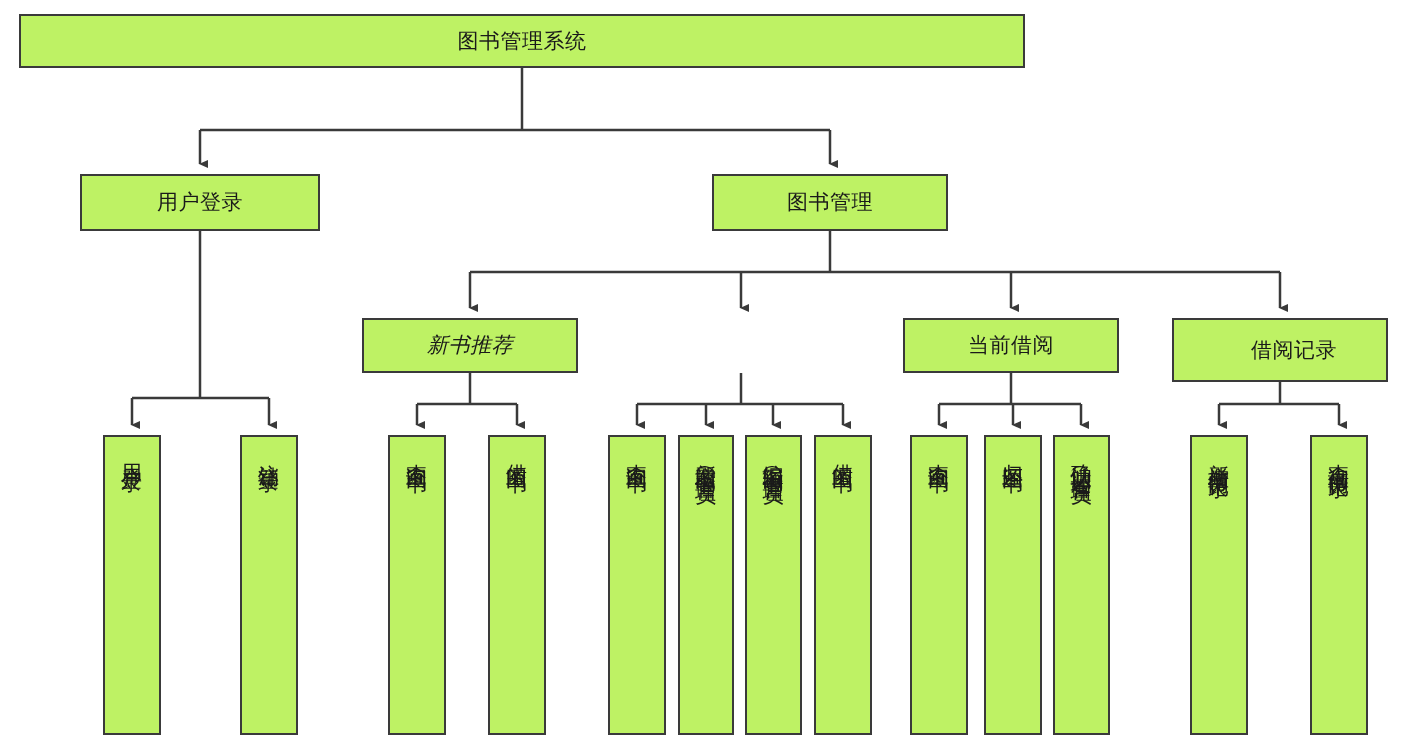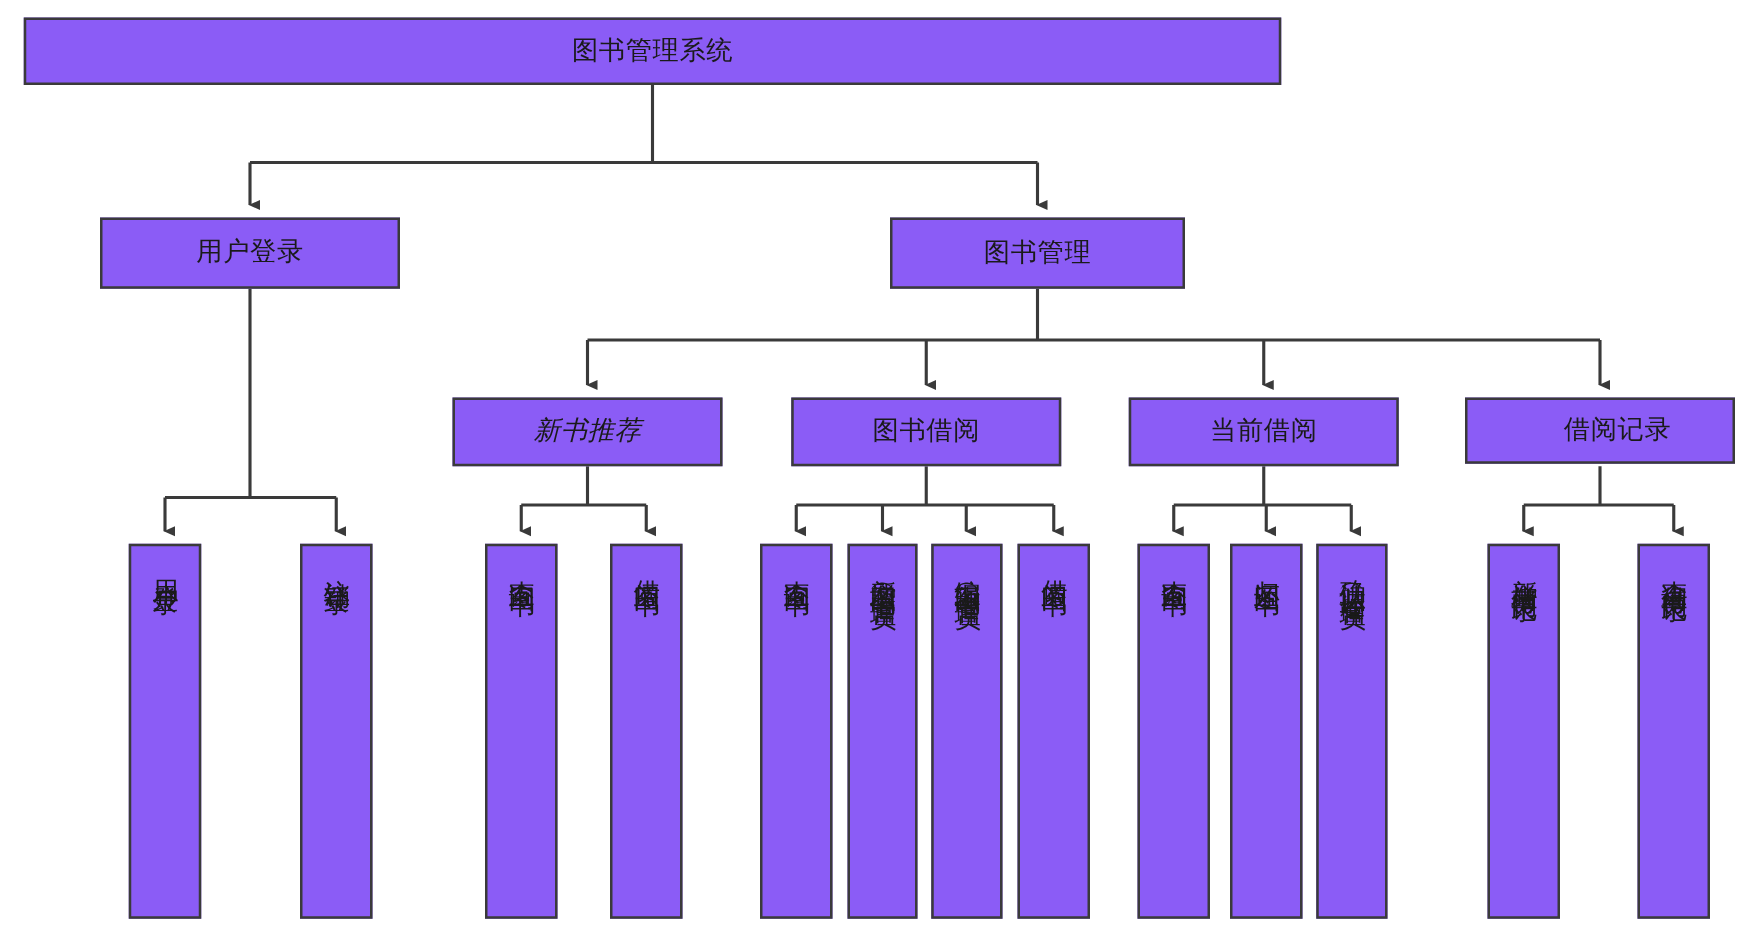--- a/index.html
+++ b/index.html
@@ -20,21 +20,21 @@
   #wires {
     position: absolute;
     left: 0;
     top: 0;
     width: 1405px;
     height: 747px;
   }
   .node {
     position: absolute;
     box-sizing: border-box;
-    background: #8b5cf6;
+    background: #bef264;
     border: 2.5px solid #3a3a3a;
     display: flex;
     align-items: center;
     justify-content: center;
     color: #1a1a1a;
   }
   .node .label {
     display: block;
     text-align: center;
     line-height: 1.18;
@@ -118,34 +118,31 @@
     </g>
   </svg>
 
   <div class="node horiz" style="left:19px; top:14px; width:1006px; height:54px;">
     <span class="label">图书管理系统</span>
   </div>
 
   <div class="node horiz" style="left:80px; top:174px; width:240px; height:57px;">
     <span class="label">用户登录</span>
   </div>
-  <div class="node horiz" style="left:712px; top:174px; width:236px; height:57px;font-family:Liberation Serif, serif;">
+  <div class="node horiz" style="left:712px; top:174px; width:236px; height:57px;">
     <span class="label">图书管理</span>
   </div>
 
   <div class="node horiz" style="left:362px; top:318px; width:216px; height:55px;font-style:italic;">
     <span class="label">新书推荐</span>
   </div>
-  <div class="node horiz" style="left:633px; top:318px; width:216px; height:55px;">
-    <span class="label">图书借阅</span>
-  </div>
   <div class="node horiz" style="left:903px; top:318px; width:216px; height:55px;align-items:center;">
     <span class="label">当前借阅</span>
   </div>
-  <div class="node horiz" style="left:1172px; top:318px; width:216px; height:53px;padding-left:28px;">
+  <div class="node horiz" style="left:1172px; top:318px; width:216px; height:64px;padding-left:28px;">
     <span class="label">借阅记录</span>
   </div>
 
   <div class="node vert" style="left:103px; top:435px; width:58px; height:300px;">
     <span class="label">用户登录</span>
   </div>
   <div class="node vert" style="left:240px; top:435px; width:58px; height:300px;">
     <span class="label">注销登录</span>
   </div>
 

